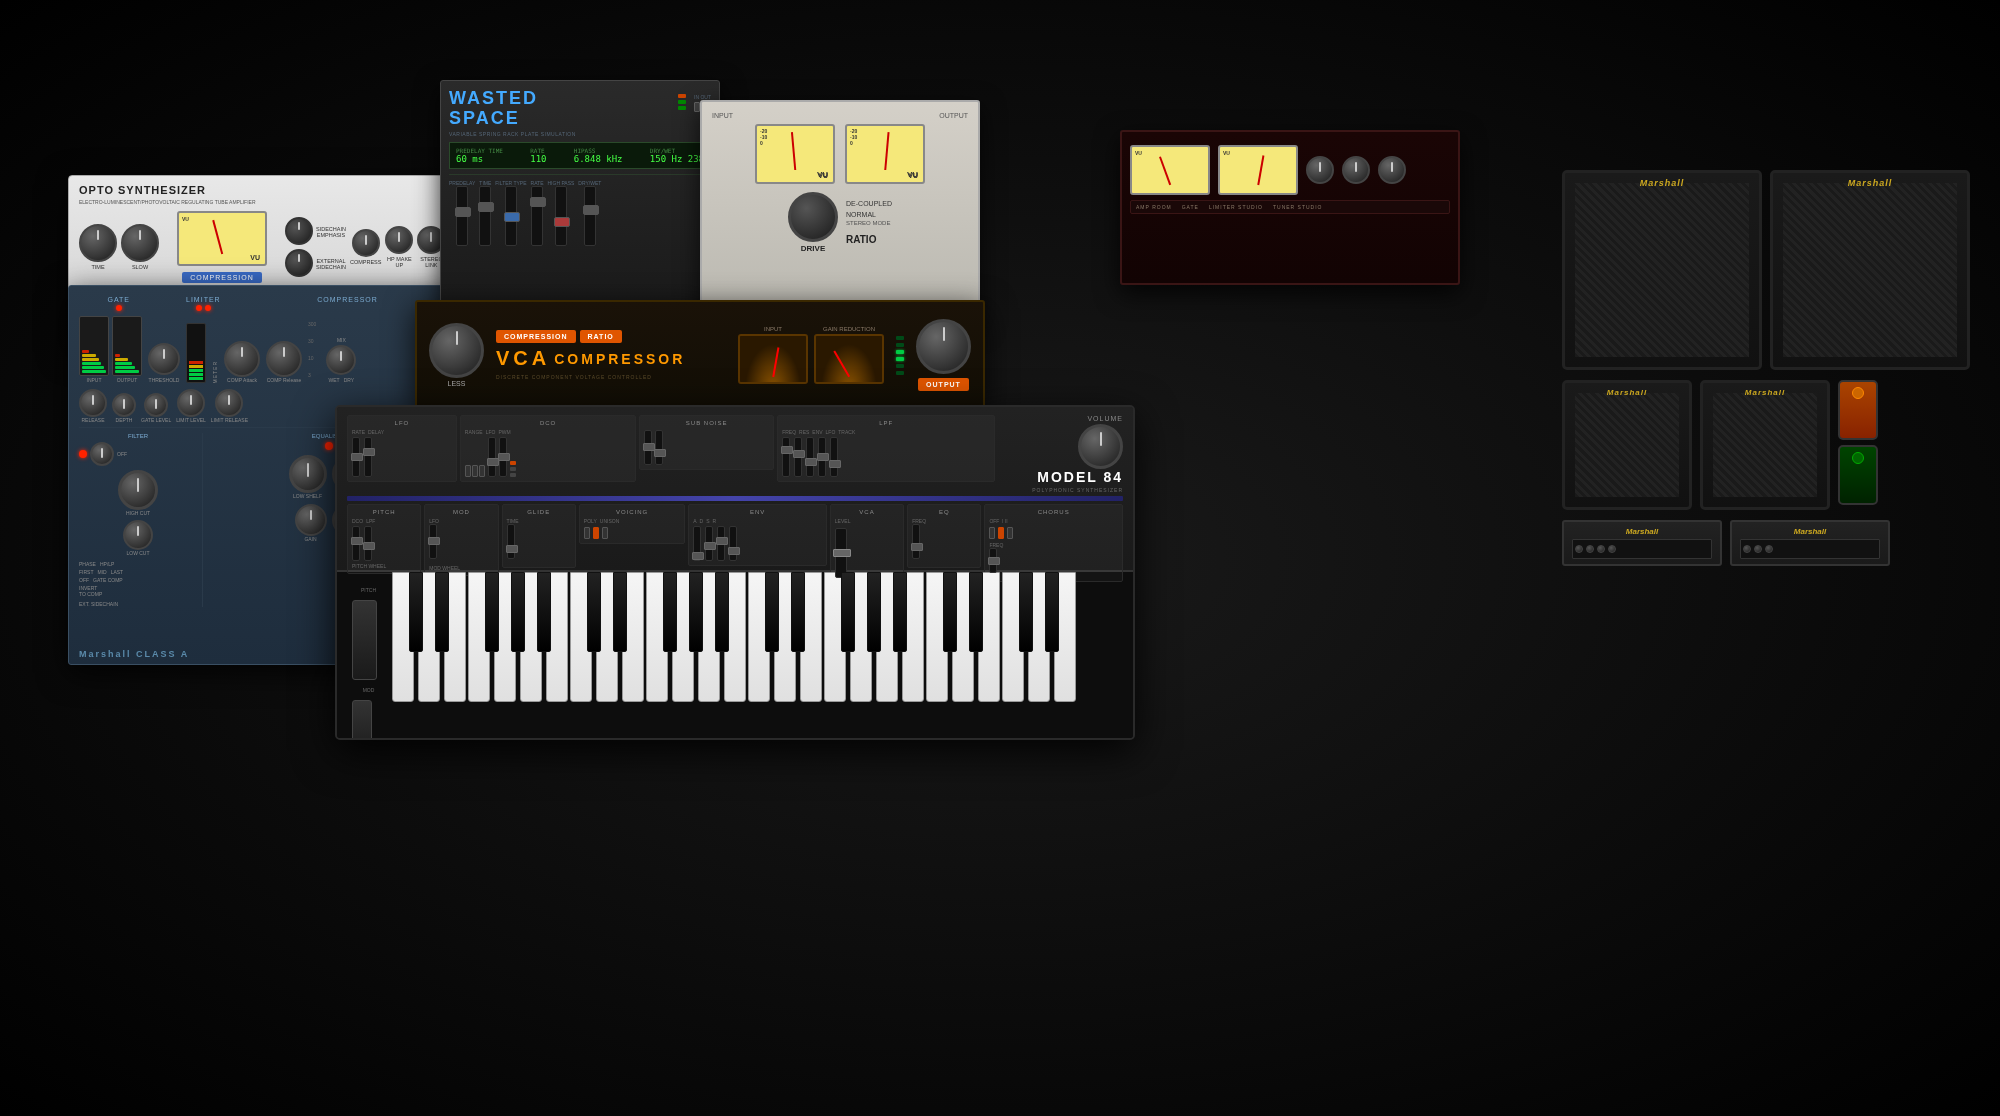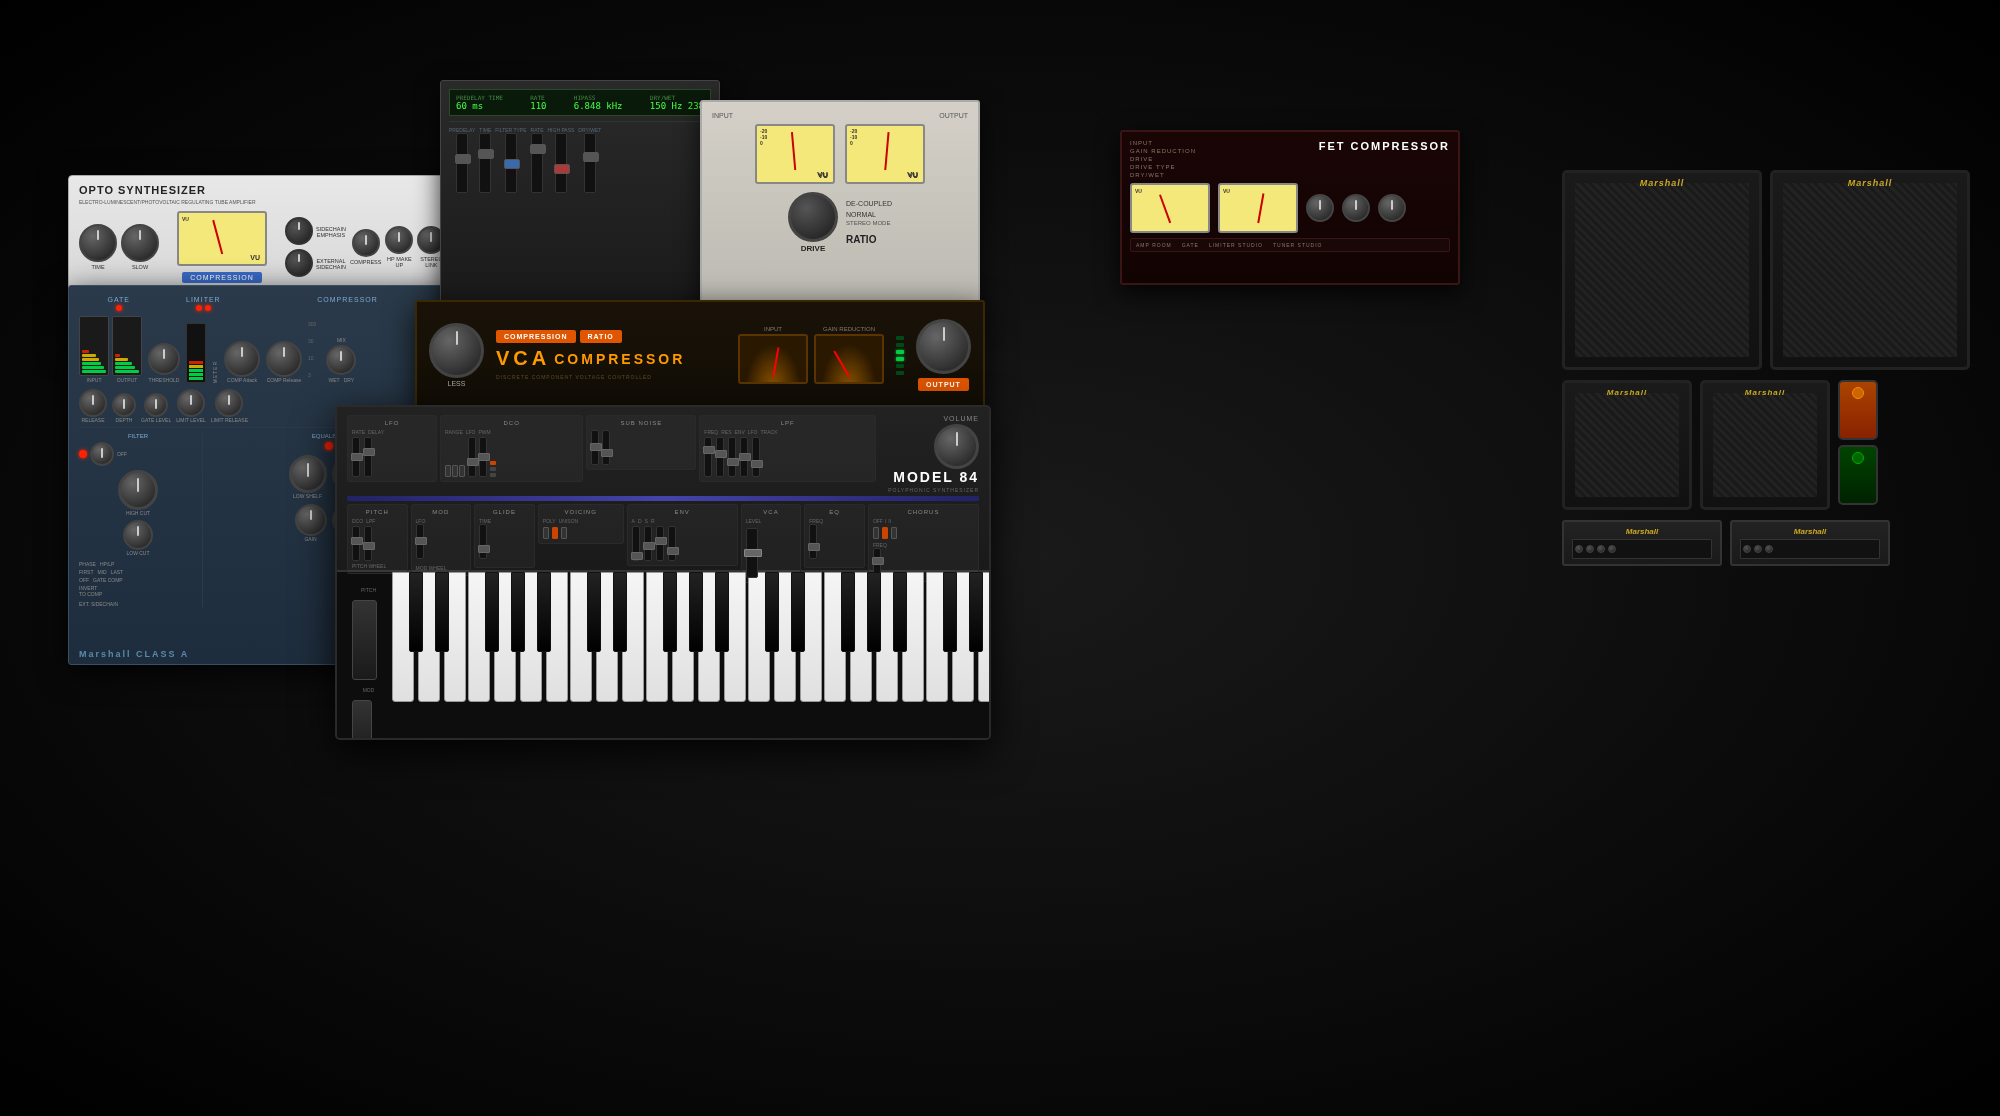--- a/index.html
+++ b/index.html
@@ -305,21 +305,21 @@
       border-radius: 1px;
       box-shadow: 0 0 3px #00cc44;
     }
     .green-led.dim { background: #004a18; box-shadow: none; }
 
     
     .model84 {
       position: absolute;
       left: 335px;
       top: 405px;
-      width: 656px;
+      width: 800px;
       height: 335px;
       background: linear-gradient(180deg, #1a1a1a 0%, #111 100%);
       border: 2px solid #2a2a2a;
       border-radius: 5px;
       box-shadow: 0 12px 40px rgba(0,0,0,0.9);
       overflow: hidden;
     }
     .synth-top-panel {
       height: 165px;
       background: linear-gradient(180deg, #222 0%, #1a1a1a 100%);
@@ -847,20 +847,39 @@
         </div>
       </div>
     </div>
 
     <div style="position:absolute;bottom:5px;left:10px;">
       <div style="font-size:9px;font-weight:bold;color:#5a8aaa;letter-spacing:2px;">Marshall CLASS A</div>
     </div>
   </div>
 
   <div class="wasted-space">
+    <div style="display:flex;gap:8px;align-items:flex-start;">
+      <div>
+        <div class="wasted-title">WASTED<br>SPACE</div>
+        <div class="wasted-subtitle" style="font-size:5px;color:#567;margin-top:2px;">VARIABLE SPRING RACK PLATE SIMULATION</div>
+      </div>
+
+      <div style="display:flex;flex-direction:column;gap:2px;margin-top:5px;margin-left:auto;">
+        <div style="width:8px;height:4px;background:#cc4400;border-radius:1px;"></div>
+        <div style="width:8px;height:4px;background:#008800;border-radius:1px;"></div>
+        <div style="width:8px;height:4px;background:#008800;border-radius:1px;"></div>
+      </div>
+      <div style="display:flex;flex-direction:column;gap:2px;margin-top:5px;">
+        <div style="font-size:5px;color:#567;text-align:center;">IN OUT</div>
+        <div style="display:flex;gap:2px;">
+          <div style="width:6px;height:10px;background:#444;border:1px solid #666;border-radius:1px;"></div>
+          <div style="width:6px;height:10px;background:#444;border:1px solid #666;border-radius:1px;"></div>
+        </div>
+      </div>
+    </div>
 
     <div class="lcd-display">
       <div>
         <div class="lcd-key">PREDELAY TIME</div>
         <div class="lcd-val">60 ms</div>
       </div>
       <div>
         <div class="lcd-key">RATE</div>
         <div class="lcd-val">110</div>
       </div>
@@ -1262,30 +1281,20 @@
       <div class="white-key"></div>
       <div class="black-key"></div>
       <div class="white-key"></div>
       <div class="black-key"></div>
       <div class="white-key"></div>
 
     </div>
   </div>
 
   <div class="fet-compressor">
-    <div style="display:flex;justify-content:space-between;align-items:flex-start;">
-      <div>
-        <div style="font-size:6px;color:#876;letter-spacing:1px;">INPUT</div>
-        <div style="font-size:6px;color:#876;letter-spacing:1px;margin-top:2px;">GAIN REDUCTION</div>
-        <div style="font-size:6px;color:#876;letter-spacing:1px;margin-top:2px;">DRIVE</div>
-        <div style="font-size:6px;color:#876;letter-spacing:1px;margin-top:2px;">DRIVE TYPE</div>
-        <div style="font-size:6px;color:#876;letter-spacing:1px;margin-top:2px;">DRY/WET</div>
-      </div>
-      <div class="fet-title">FET COMPRESSOR</div>
-    </div>
     <div style="display:flex;gap:8px;margin-top:5px;align-items:center;">
 
       <div class="fet-meter">
         <div class="fet-needle"></div>
         <div style="position:absolute;top:3px;left:3px;font-size:5px;color:#333;font-weight:bold;">VU</div>
       </div>
       <div class="fet-meter">
         <div class="fet-needle" style="transform:translateX(-50%) rotate(10deg);"></div>
         <div style="position:absolute;top:3px;left:3px;font-size:5px;color:#333;font-weight:bold;">VU</div>
       </div>

